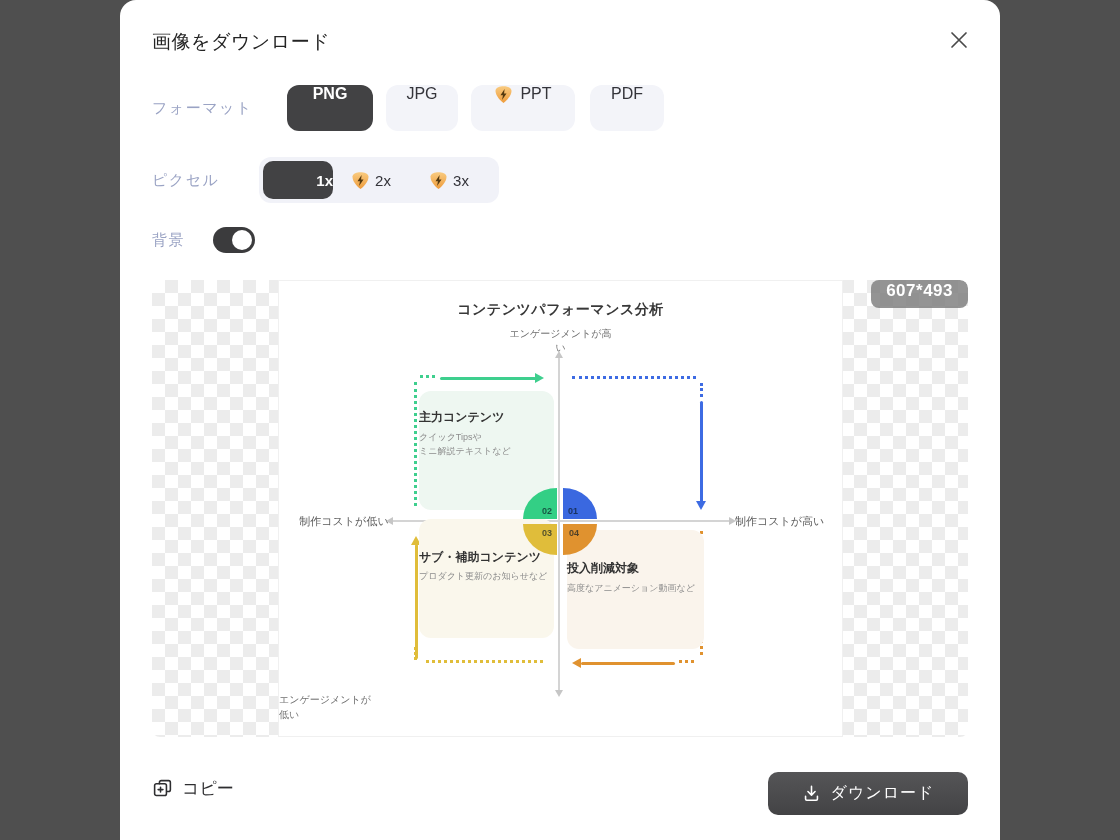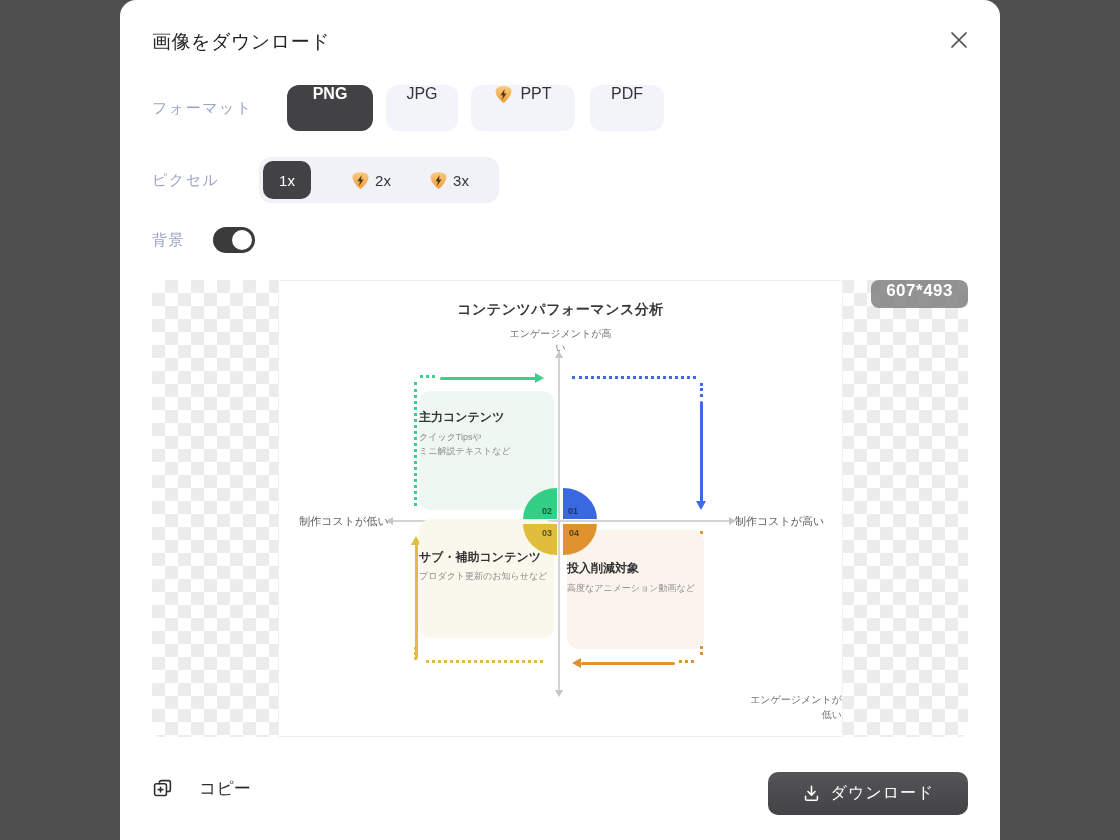--- a/index.html
+++ b/index.html
@@ -25,40 +25,40 @@
   .pill.light { background:#f3f4f9; color:#34343a; font-weight:400; }
   .pill-png { left:167px; width:86px; }
   .pill-jpg { left:266px; width:72px; }
   .pill-ppt { left:351px; width:104px; }
   .pill-pdf { left:470px; width:74px; }
 
   .seg { position:absolute; left:139px; top:157px; width:240px; height:46px; background:#f1f2f8; border-radius:12px; }
   .seg-item { position:absolute; top:4px; height:38px; border:none; background:transparent; border-radius:10px;
               display:flex; align-items:center; justify-content:center; gap:5px; cursor:pointer;
               font-family:inherit; font-size:15px; color:#34343a; }
-  .seg-1x { left:4px;  width:48px; background:#424244; color:#fff; font-weight:400; }
+  .seg-1x { left:4px;  width:70px; background:#424244; color:#fff; font-weight:700;justify-content:flex-end; }
   .seg-2x { left:74px; width:76px;align-items:center; }
   .seg-3x { left:152px; width:76px; }
 
   .toggle { position:absolute; left:93px; top:227px; width:42px; height:26px; border-radius:13px;
             background:#3b3b3d; cursor:pointer; }
   .toggle .knob { position:absolute; right:3px; top:3px; width:20px; height:20px; border-radius:50%; background:#fff; }
 
   
   .preview { position:absolute; left:32px; top:280px; width:816px; height:457px; border-radius:8px; overflow:hidden;
              background:conic-gradient(#ececec 25%, #ffffff 0 50%, #ececec 0 75%, #ffffff 0);
              background-size:26px 26px; }
   .size-badge { position:absolute; right:0; top:0; padding:1px 15px 7px; background:rgba(125,125,125,.82);
                 color:#fff; font-size:17px; font-weight:700; border-radius:8px; letter-spacing:.5px; }
 
   .canvas { position:absolute; left:126px; top:0; width:565px; height:457px; background:#fff; border:1px solid #f0f0f0; }
 
   .c-title { position:absolute; left:0; right:0; top:20px; text-align:center; font-size:14px; font-weight:700; color:#383838; letter-spacing:.5px; }
   .ax-top    { position:absolute; left:0; right:0; top:46px;  text-align:center; font-size:10px; color:#707070; white-space:pre-line; line-height:1.35; }
-  .ax-bottom { position:absolute; left:0; right:0; top:412px; text-align:right; font-size:10px; color:#707070; white-space:pre-line; line-height:1.45; }
+  .ax-bottom { position:absolute; left:0; right:0; top:412px; text-align:left; font-size:10px; color:#707070; white-space:pre-line; line-height:1.45; }
   .ax-left   { position:absolute; left:18px; top:233px; width:94px; text-align:center; font-size:11px; color:#5a5a5a; }
   .ax-right  { position:absolute; left:456px; top:233px; font-size:11px; color:#5a5a5a; }
 
   .vaxis { position:absolute; left:279px; top:77px; width:2px; height:332px; background:#d4d4d4; }
   .haxis { position:absolute; left:114px; top:239px; width:336px; height:2px; background:#d4d4d4; }
   .ax-cap { position:absolute; width:0; height:0; }
   .cap-up    { left:276px; top:70px;  border-left:4px solid transparent; border-right:4px solid transparent; border-bottom:7px solid #c6c6c6; }
   .cap-down  { left:276px; top:409px; border-left:4px solid transparent; border-right:4px solid transparent; border-top:7px solid #c6c6c6; }
   .cap-left  { left:107px; top:236px; border-top:4px solid transparent; border-bottom:4px solid transparent; border-right:7px solid #c6c6c6; }
   .cap-right { left:450px; top:236px; border-top:4px solid transparent; border-bottom:4px solid transparent; border-left:7px solid #c6c6c6; }
@@ -95,21 +95,21 @@
   .y-head { left:132px; top:255px; border-left:5px solid transparent; border-right:5px solid transparent; border-bottom:9px solid #e0bd3a; }
   .y-dotv { left:135px; top:366px; height:13px; border-left:3px dotted #e0bd3a; }
   .y-doth { left:147px; top:379px; width:117px; border-bottom:3px dotted #e0bd3a; }
 
   .o-dotv { left:421px; top:250px; height:124px; border-left:3px dotted #e0922f; }
   .o-doth { left:400px; top:379px; width:15px;  border-bottom:3px dotted #e0922f; }
   .o-sol  { left:302px; top:381px; width:94px;  height:2.5px; background:#e0922f; border-radius:2px; }
   .o-head { left:293px; top:377px; border-top:5px solid transparent; border-bottom:5px solid transparent; border-right:9px solid #e0922f; }
 
   
-  .copy-btn { position:absolute; left:32px; top:777px; display:flex; align-items:center; gap:26px;
+  .copy-btn { position:absolute; left:32px; top:777px; display:flex; align-items:center; gap:9px;
               background:none; border:none; cursor:pointer; font-family:inherit; font-size:17px; color:#2e2e30; }
   .download-btn { position:absolute; left:648px; top:772px; width:200px; height:43px; border:none; border-radius:10px;
                   background:linear-gradient(180deg,#555557,#434345); color:#fff; cursor:pointer;
                   display:flex; align-items:center; justify-content:center; gap:10px;
                   font-family:inherit; font-size:16px; font-weight:500; letter-spacing:1px; }
 </style>
 </head>
 <body>
 
 <div class="dialog">

